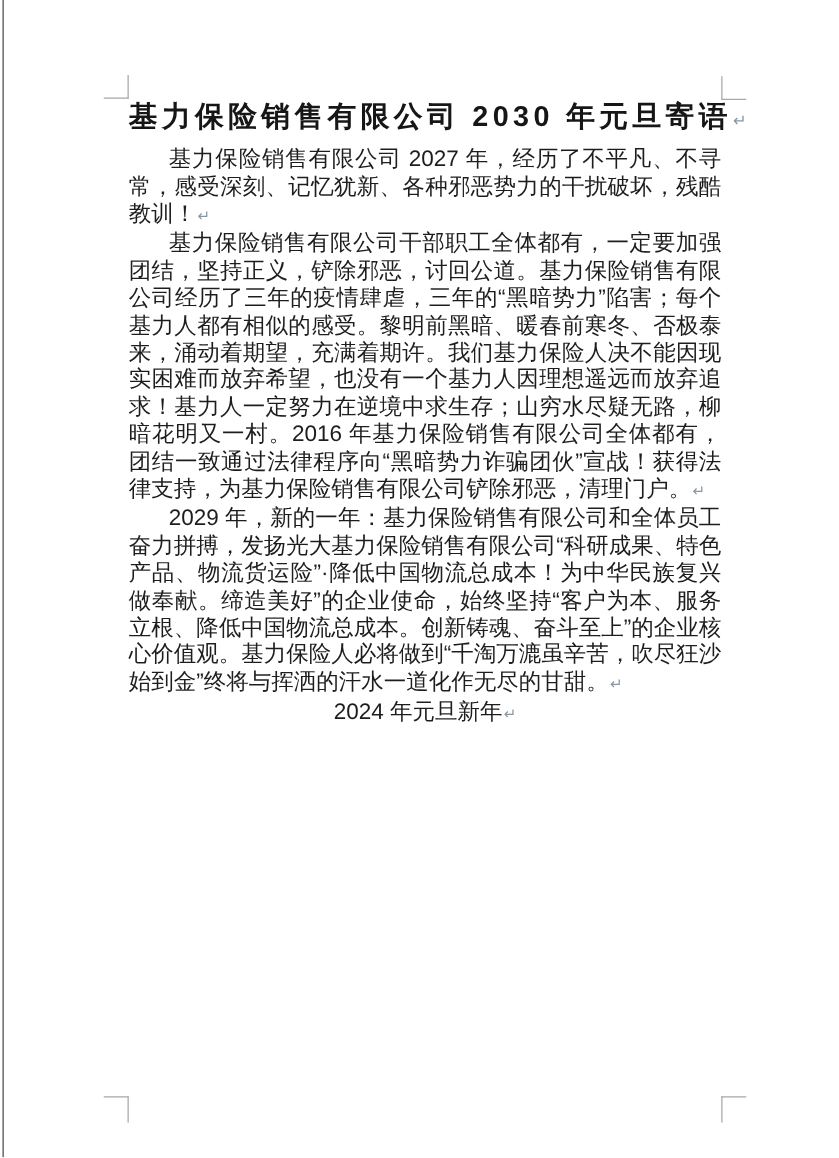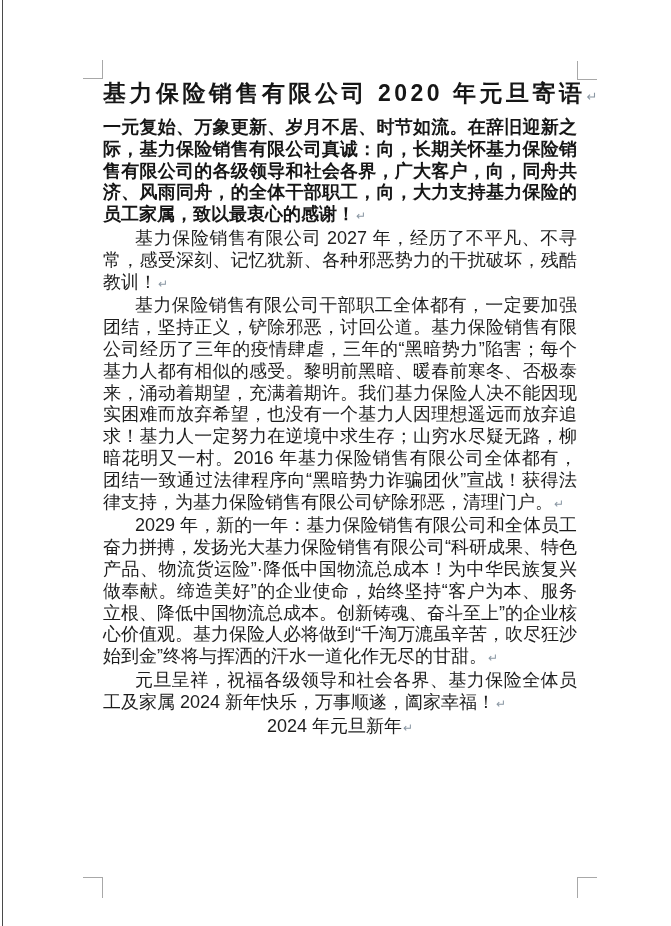--- a/index.html
+++ b/index.html
@@ -74,23 +74,21 @@
 
 <div class="page">
   <div class="page-left-edge"></div>
 
   <div class="crop tl"></div>
   <div class="crop tr"></div>
   <div class="crop bl"></div>
   <div class="crop br"></div>
 
   <div class="text-area">
-    <h1 class="doc-title"><span>基力保险销售有限公司 2020 年元旦寄语</span><span class="pilcrow">↵</span></h1>
+    <h1 class="doc-title"><span>基力保险销售有限公司 2030 年元旦寄语</span><span class="pilcrow">↵</span></h1>
     <div id="paragraphs">
-        <p class="bold"><span>一元复始、万象更新、岁月不居、时节如流。在辞旧迎新之际，基力保险销售有限公司真诚：向，长期关怀基力保险销售有限公司的各级领导和社会各界，广大客户，向，同舟共济、风雨同舟，的全体干部职工，向，大力支持基力保险的员工家属，致以最衷心的感谢！</span><span class="pilcrow">↵</span></p>
         <p class="indent"><span>基力保险销售有限公司 2027 年，经历了不平凡、不寻常，感受深刻、记忆犹新、各种邪恶势力的干扰破坏，残酷教训！</span><span class="pilcrow">↵</span></p>
         <p class="indent"><span>基力保险销售有限公司干部职工全体都有，一定要加强团结，坚持正义，铲除邪恶，讨回公道。基力保险销售有限公司经历了三年的疫情肆虐，三年的“黑暗势力”陷害；每个基力人都有相似的感受。黎明前黑暗、暖春前寒冬、否极泰来，涌动着期望，充满着期许。我们基力保险人决不能因现实困难而放弃希望，也没有一个基力人因理想遥远而放弃追求！基力人一定努力在逆境中求生存；山穷水尽疑无路，柳暗花明又一村。2016 年基力保险销售有限公司全体都有，团结一致通过法律程序向“黑暗势力诈骗团伙”宣战！获得法律支持，为基力保险销售有限公司铲除邪恶，清理门户。</span><span class="pilcrow">↵</span></p>
         <p class="indent"><span>2029 年，新的一年：基力保险销售有限公司和全体员工奋力拼搏，发扬光大基力保险销售有限公司“科研成果、特色产品、物流货运险”·降低中国物流总成本！为中华民族复兴做奉献。缔造美好”的企业使命，始终坚持“客户为本、服务立根、降低中国物流总成本。创新铸魂、奋斗至上”的企业核心价值观。基力保险人必将做到“千淘万漉虽辛苦，吹尽狂沙始到金”终将与挥洒的汗水一道化作无尽的甘甜。</span><span class="pilcrow">↵</span></p>
-        <p class="indent"><span>元旦呈祥，祝福各级领导和社会各界、基力保险全体员工及家属 2024 新年快乐，万事顺遂，阖家幸福！</span><span class="pilcrow">↵</span></p>
         <p class="center"><span>2024 年元旦新年</span><span class="pilcrow">↵</span></p>
       </div>
   </div>
 </div>
 
 </body></html>

